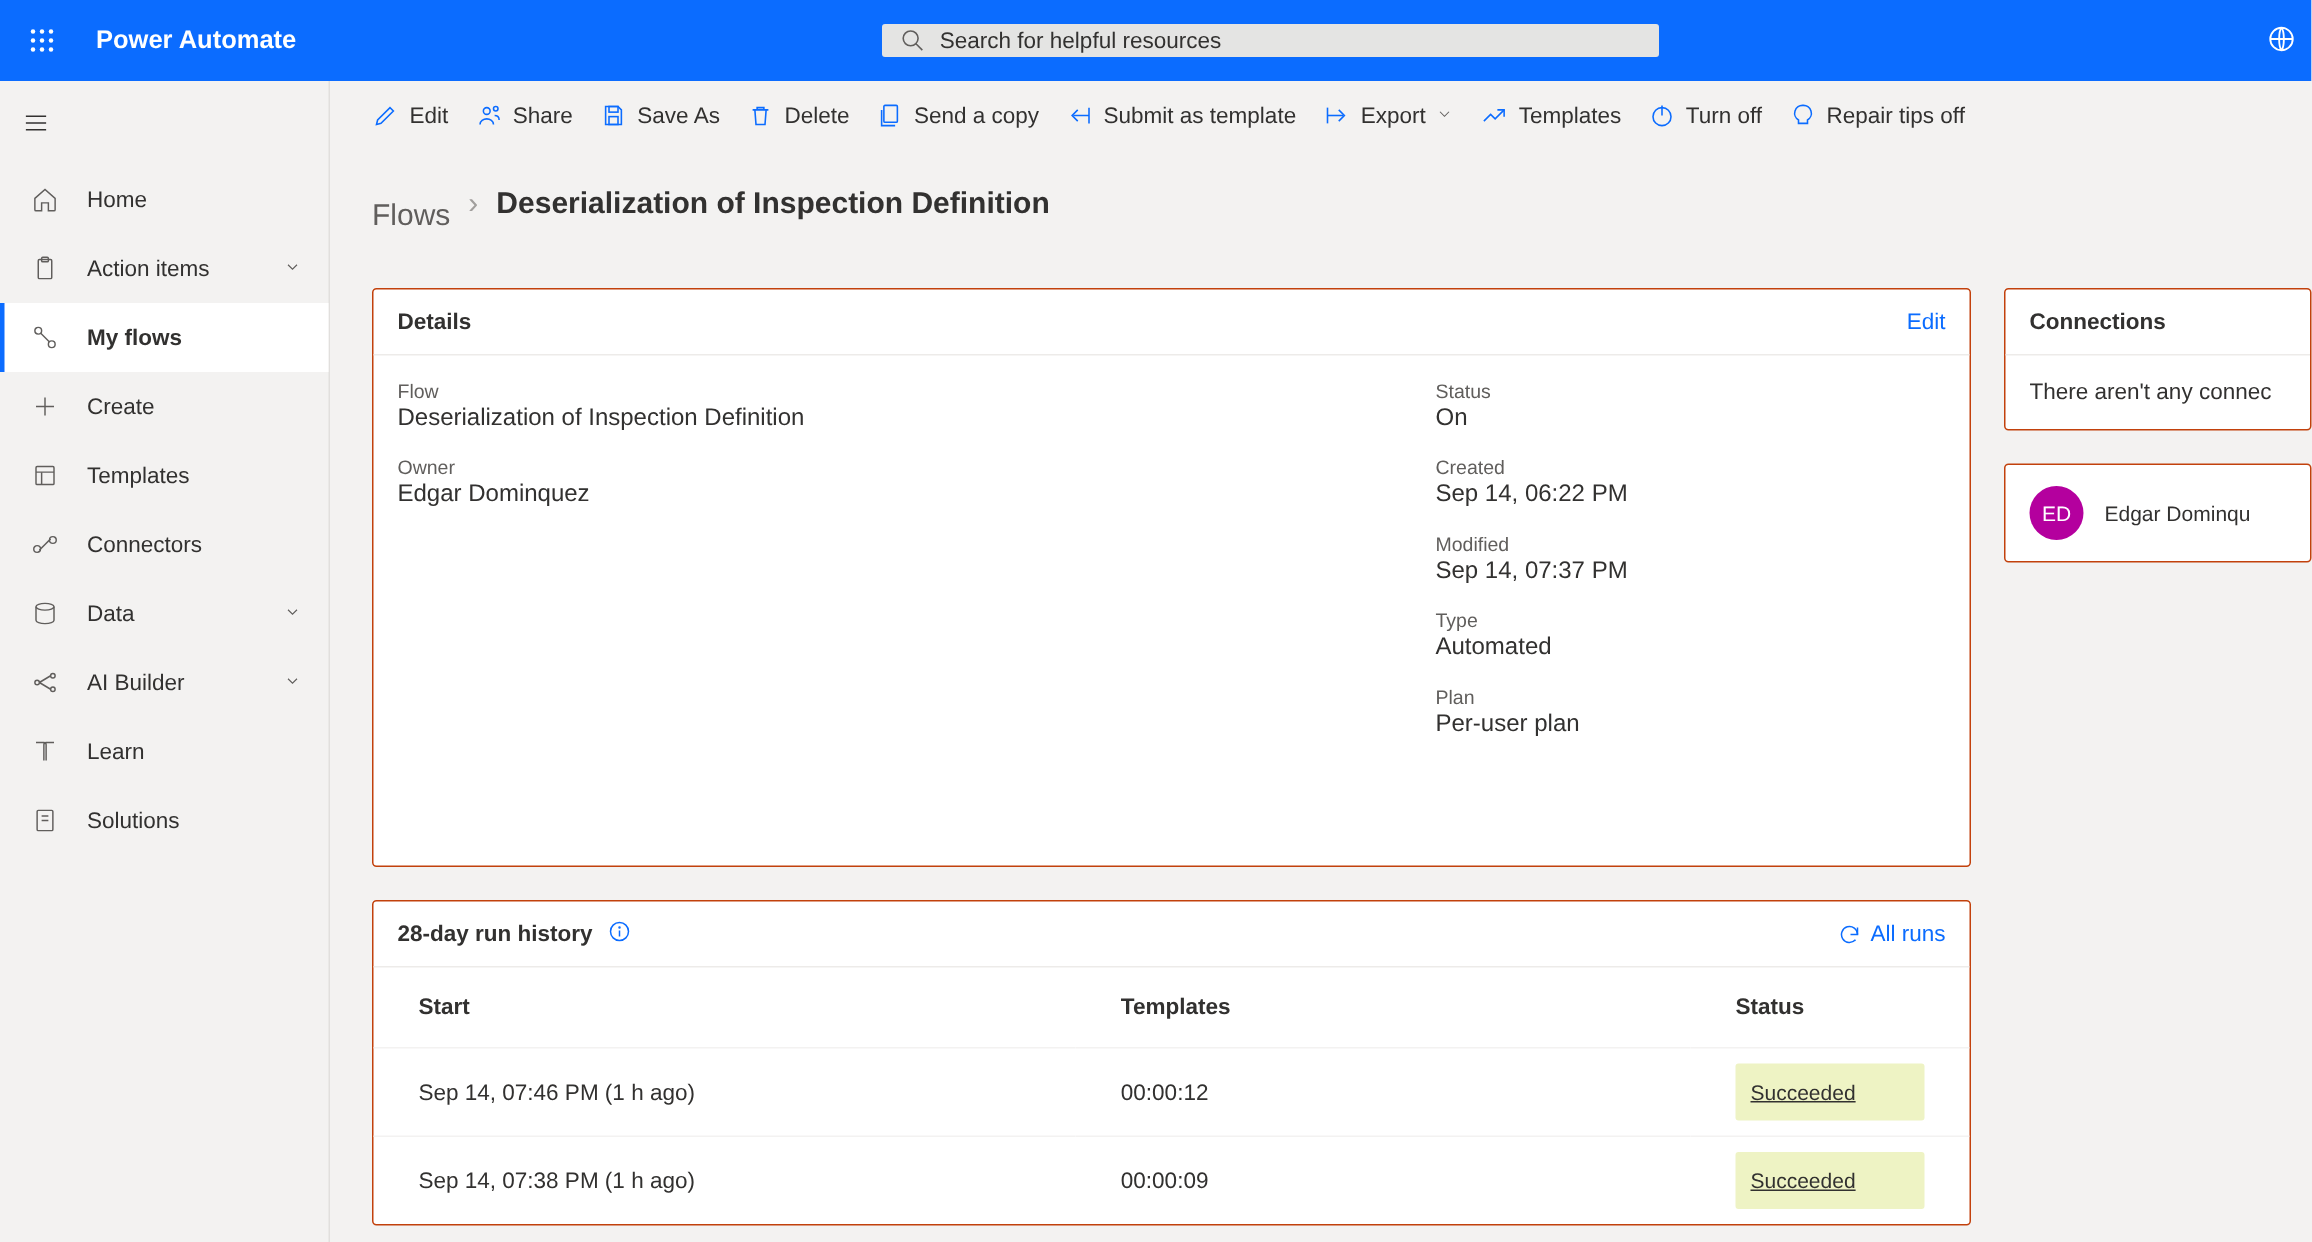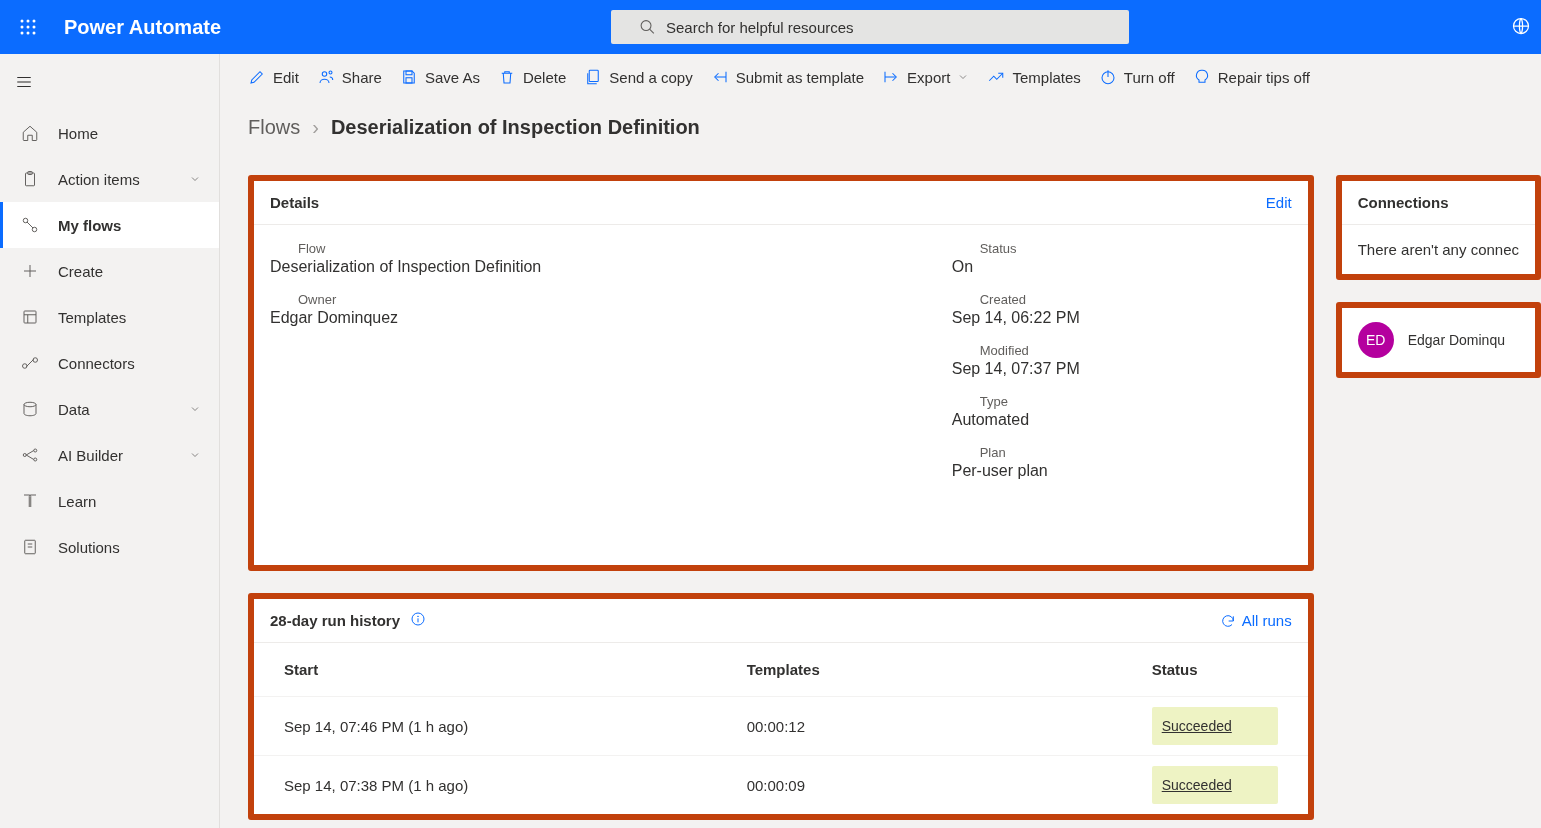--- a/index.html
+++ b/index.html
@@ -1,23 +1,23 @@
 <!DOCTYPE html>
 <html><head>
 <meta charset="utf-8">
 <style>
 * { margin:0; padding:0; box-sizing:border-box; font-family:"Segoe UI",-apple-system,sans-serif; }
 body { background:#f3f2f1; color:#323130; font-size:14px; overflow-x:hidden; }
 
 .topbar { height:54px; background:#0b6cff; display:flex; align-items:center; padding:0 10px; }
 .waffle { width:36px; height:36px; display:flex; align-items:center; justify-content:center; cursor:pointer; }
 .waffle svg { fill:#fff; }
-.brand { color:#fff; font-size:20px; font-weight:600; margin-left:18px; }
+.brand { color:#fff; font-size:17px; font-weight:600; margin-left:18px; }
 .search-wrap { margin-left:390px; }
-.search-box { width:518px; height:34px; background:#e4e4e3; border-radius:2px; display:flex; align-items:center; padding:0 28px; }
+.search-box { width:518px; height:22px; background:#e4e4e3; border-radius:2px; display:flex; align-items:center; padding:0 12px; }
 .search-box svg { width:18px; height:18px; stroke:#605e5c; fill:none; stroke-width:1.5; }
 .search-box input { border:none; outline:none; background:transparent; margin-left:10px; font-size:15px; color:#323130; width:100%; }
 .search-box input::placeholder { color:#323130; }
 .globe { margin-left:auto; color:#fff; }
 
 .main { display:flex; }
 
 .sidebar { width:220px; background:#f3f2f1; height:calc(100vh - 54px); border-right:1px solid #e1dfdd; padding-top:8px;text-align:center; }
 .hamburger { width:48px; height:40px; display:flex; align-items:center; justify-content:center; margin-bottom:8px; cursor:pointer; }
 .hamburger svg { width:18px; height:18px; stroke:#323130; stroke-width:1.4; fill:none; }
@@ -30,39 +30,39 @@
 .nav-item .chev svg { width:12px; height:12px; stroke:#605e5c; fill:none; stroke-width:1.5; }
 
 .content { flex:1; padding:0 0 20px 28px; height:calc(100vh - 54px); overflow:auto; }
 
 .cmdbar { height:46px; display:flex; align-items:center; gap:18px; padding-left:0; }
 .cmd { display:flex; align-items:center; gap:7px; cursor:pointer; font-size:15px; color:#323130; padding:6px 0; }
 .cmd svg { width:18px; height:18px; fill:none; stroke:#0b6cff; stroke-width:1.4; }
 .cmd .chev svg { width:12px; height:12px; stroke:#605e5c; }
 
 .crumbs { display:flex; align-items:center; gap:12px; margin-top:16px; font-size:20px; }
-.crumbs .root { color:#605e5c; cursor:pointer; }
+.crumbs .root { color:#605e5c; cursor:pointer;margin-top:17px; }
 .crumbs .sep { color:#a19f9d; }
 .crumbs .leaf { font-weight:600; color:#323130; }
 
 .cards-row { display:flex; gap:22px; margin-top:36px; }
 .cards-left { width:1066px; }
 .cards-right { flex:1; }
 
-.card { background:#fff; border:6px solid #c2410c; border-radius:3px; }
+.card { background:#fff; border:1px solid #c2410c; border-radius:3px; }
 .card-head { height:44px; display:flex; align-items:center; padding:0 16px; border-bottom:1px solid #edebe9; }
 .card-head .title { font-weight:600; font-size:15px; }
 .card-head .link { margin-left:auto; color:#0b6cff; cursor:pointer; font-size:15px; display:flex; align-items:center; gap:6px; }
 .card-head .link svg { width:16px; height:16px; stroke:#0b6cff; fill:none; stroke-width:1.5; }
 .card-head .info { margin-left:10px; }
 .card-head .info svg { width:16px; height:16px; stroke:#0b6cff; fill:none; stroke-width:1.5; }
 
 .details-body { display:flex; padding:16px; min-height:340px; }
 .details-col { flex:1; }
-.dl { font-size:13px; color:#605e5c; margin-top:0;margin-left:28px; }
+.dl { font-size:13px; color:#605e5c; margin-top:0; }
 .dv { font-size:16px; color:#323130; margin-top:2px; margin-bottom:16px; }
 
 .conn-body { padding:16px; font-size:15px; color:#323130; white-space:nowrap; }
 
 .owner-row { display:flex; align-items:center; padding:14px 16px; gap:14px; }
 .avatar { width:36px; height:36px; border-radius:50%; background:#b4009e; color:#fff; display:flex; align-items:center; justify-content:center; font-size:14px; font-weight:500; }
 
 .hist { margin-top:22px; }
 .hist-body { padding:0; }
 .hist-table { width:100%; border-collapse:collapse; }

